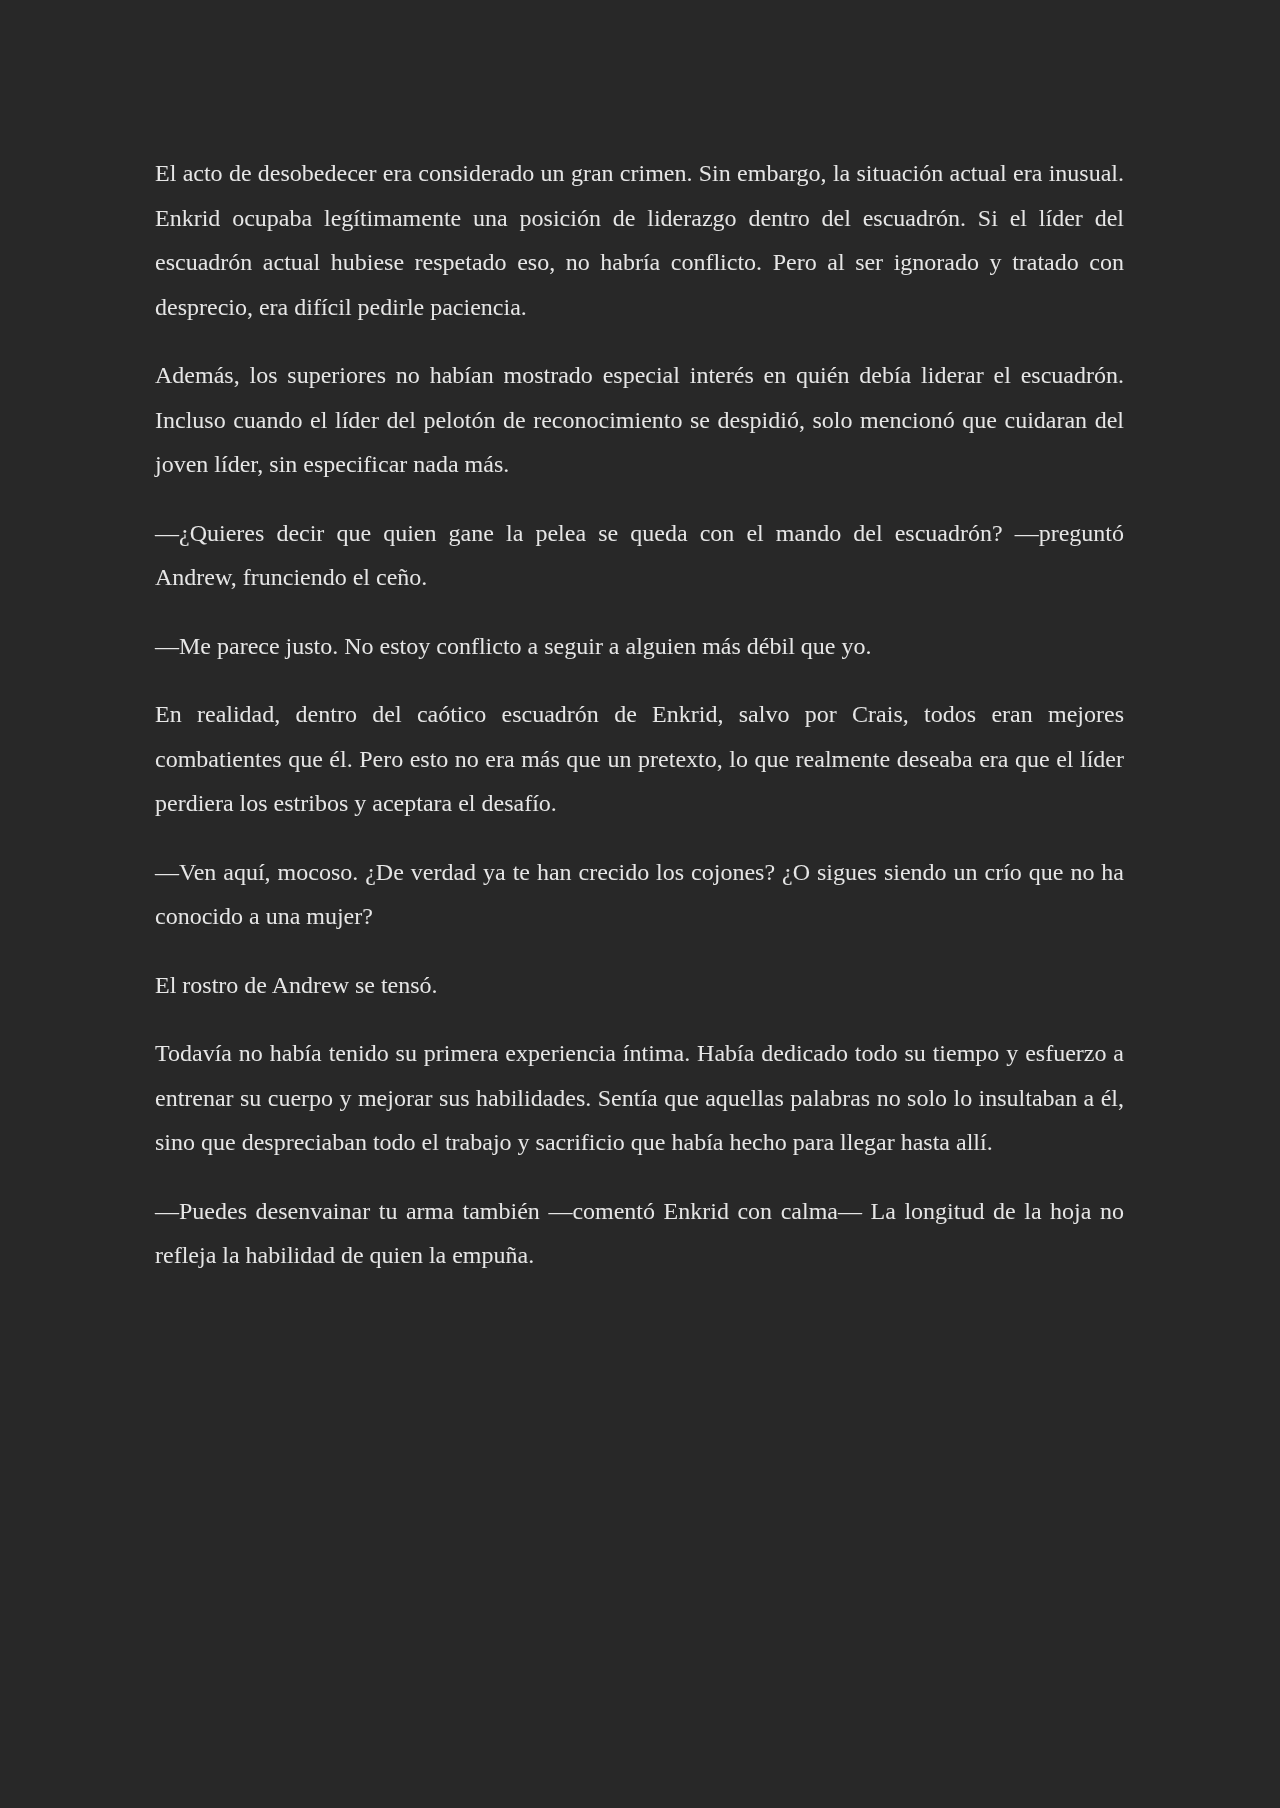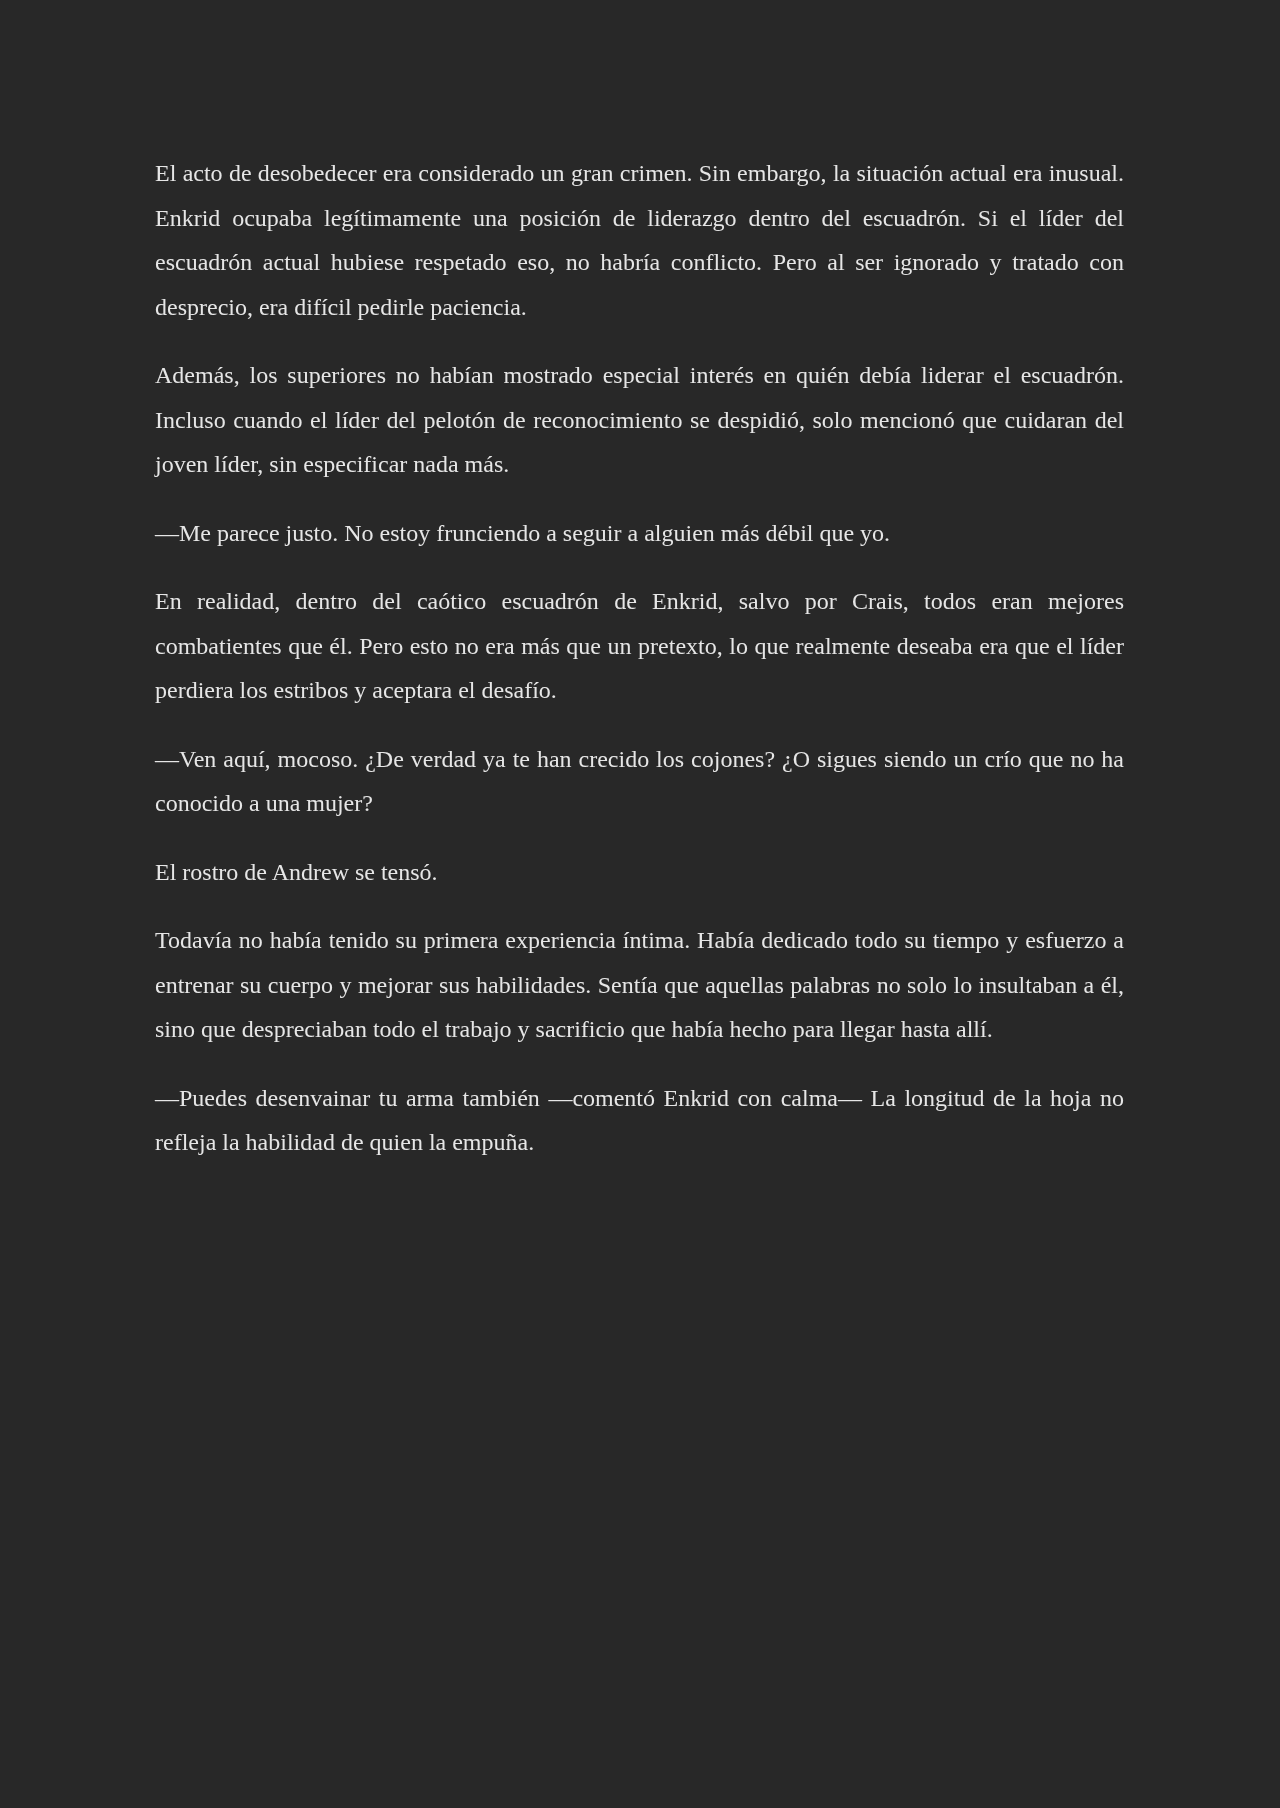--- a/index.html
+++ b/index.html
@@ -27,19 +27,20 @@
       margin: 0 0 24px 0;
       padding: 0;
     }
   </style>
 </head>
 <body>
 
 <div class="reader">
   <p>El acto de desobedecer era considerado un gran crimen. Sin embargo, la situación actual era inusual. Enkrid ocupaba legítimamente una posición de liderazgo dentro del escuadrón. Si el líder del escuadrón actual hubiese respetado eso, no habría conflicto. Pero al ser ignorado y tratado con desprecio, era difícil pedirle paciencia.</p>
   <p>Además, los superiores no habían mostrado especial interés en quién debía liderar el escuadrón. Incluso cuando el líder del pelotón de reconocimiento se despidió, solo mencionó que cuidaran del joven líder, sin especificar nada más.</p>
-  <p>—Me parece justo. No estoy frunciendo a seguir a alguien más débil que yo.</p>
+  <p>—¿Quieres decir que quien gane la pelea se queda con el mando del escuadrón? —preguntó Andrew, frunciendo el ceño.</p>
+  <p>—Me parece justo. No estoy conflicto a seguir a alguien más débil que yo.</p>
   <p>En realidad, dentro del caótico escuadrón de Enkrid, salvo por Crais, todos eran mejores combatientes que él. Pero esto no era más que un pretexto, lo que realmente deseaba era que el líder perdiera los estribos y aceptara el desafío.</p>
   <p>—Ven aquí, mocoso. ¿De verdad ya te han crecido los cojones? ¿O sigues siendo un crío que no ha conocido a una mujer?</p>
   <p>El rostro de Andrew se tensó.</p>
   <p>Todavía no había tenido su primera experiencia íntima. Había dedicado todo su tiempo y esfuerzo a entrenar su cuerpo y mejorar sus habilidades. Sentía que aquellas palabras no solo lo insultaban a él, sino que despreciaban todo el trabajo y sacrificio que había hecho para llegar hasta allí.</p>
   <p>—Puedes desenvainar tu arma también —comentó Enkrid con calma— La longitud de la hoja no refleja la habilidad de quien la empuña.</p>
 </div>
 
 </body></html>

